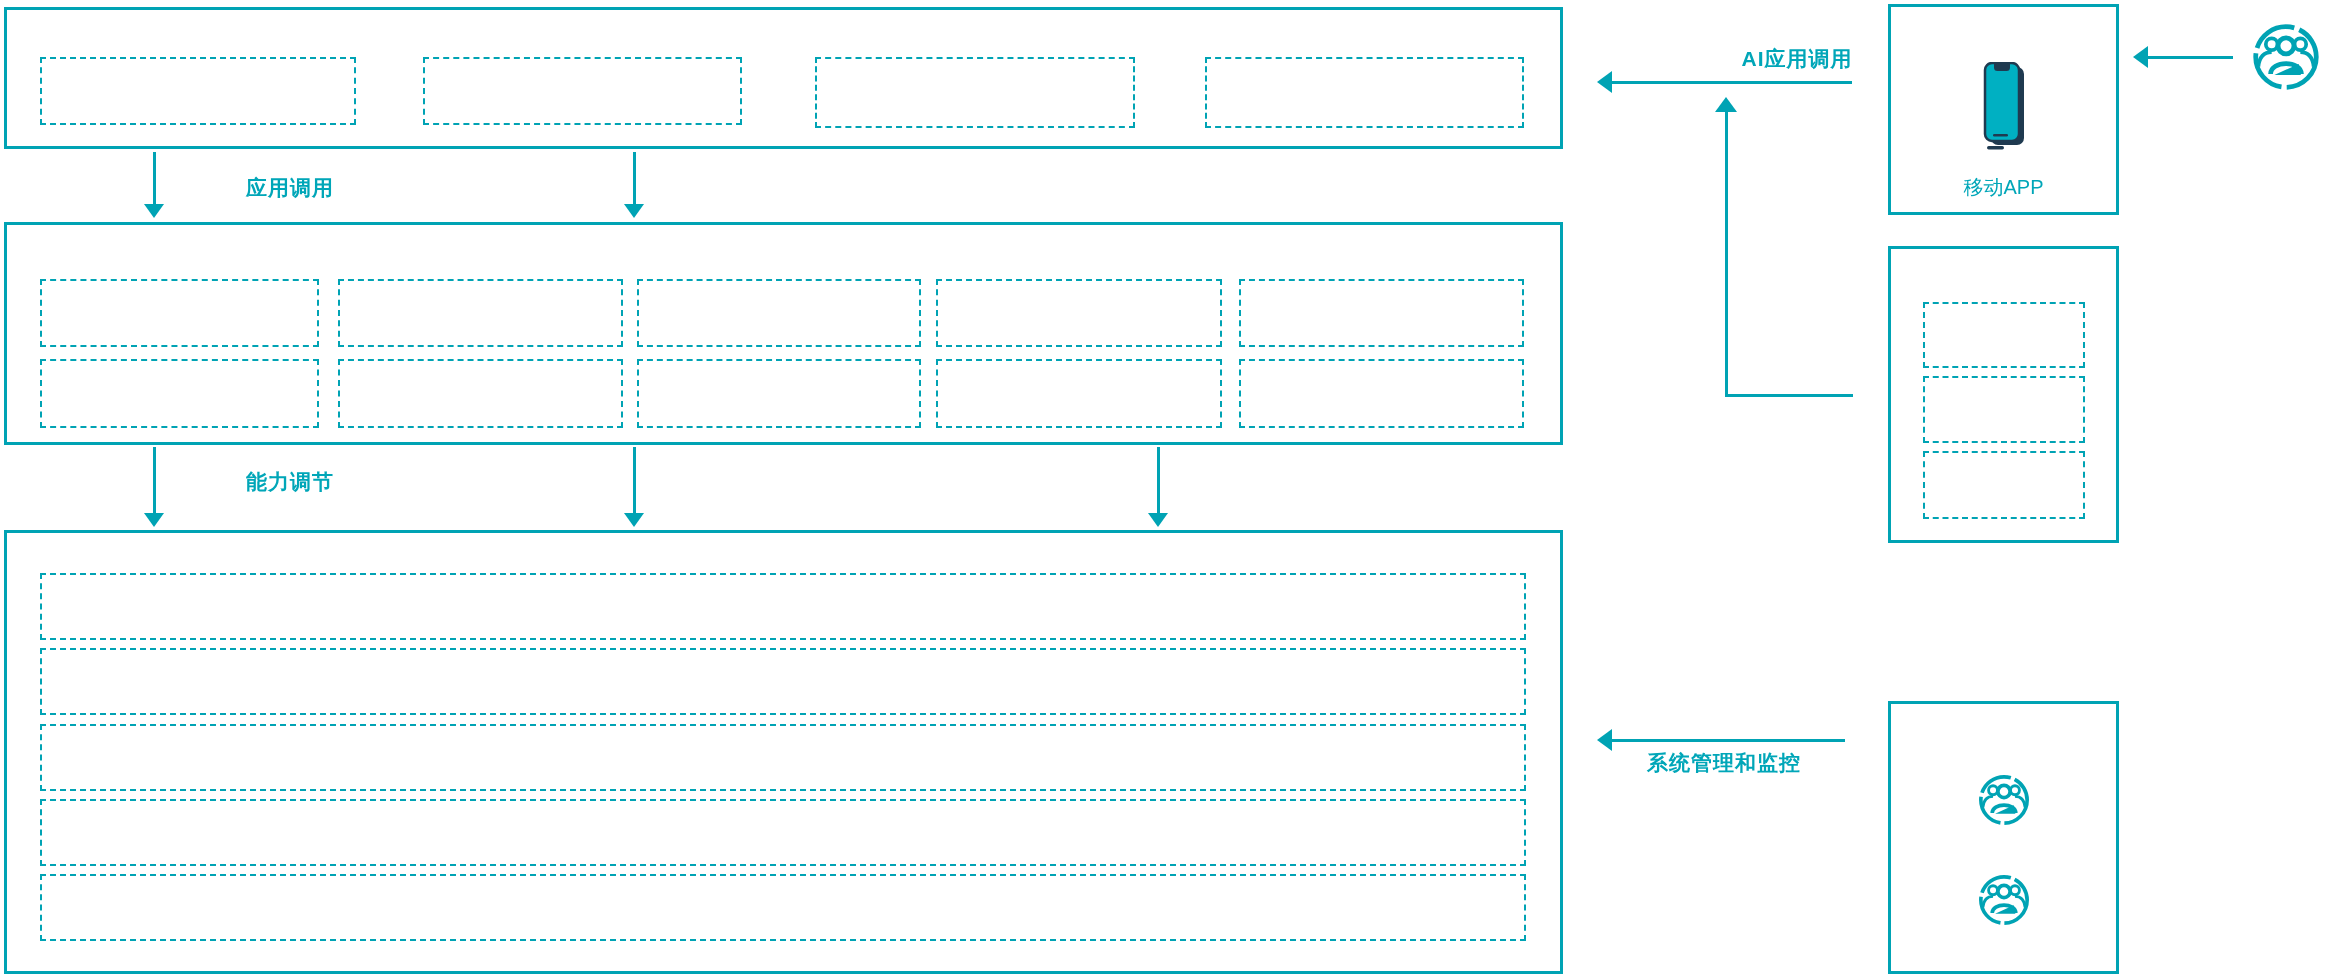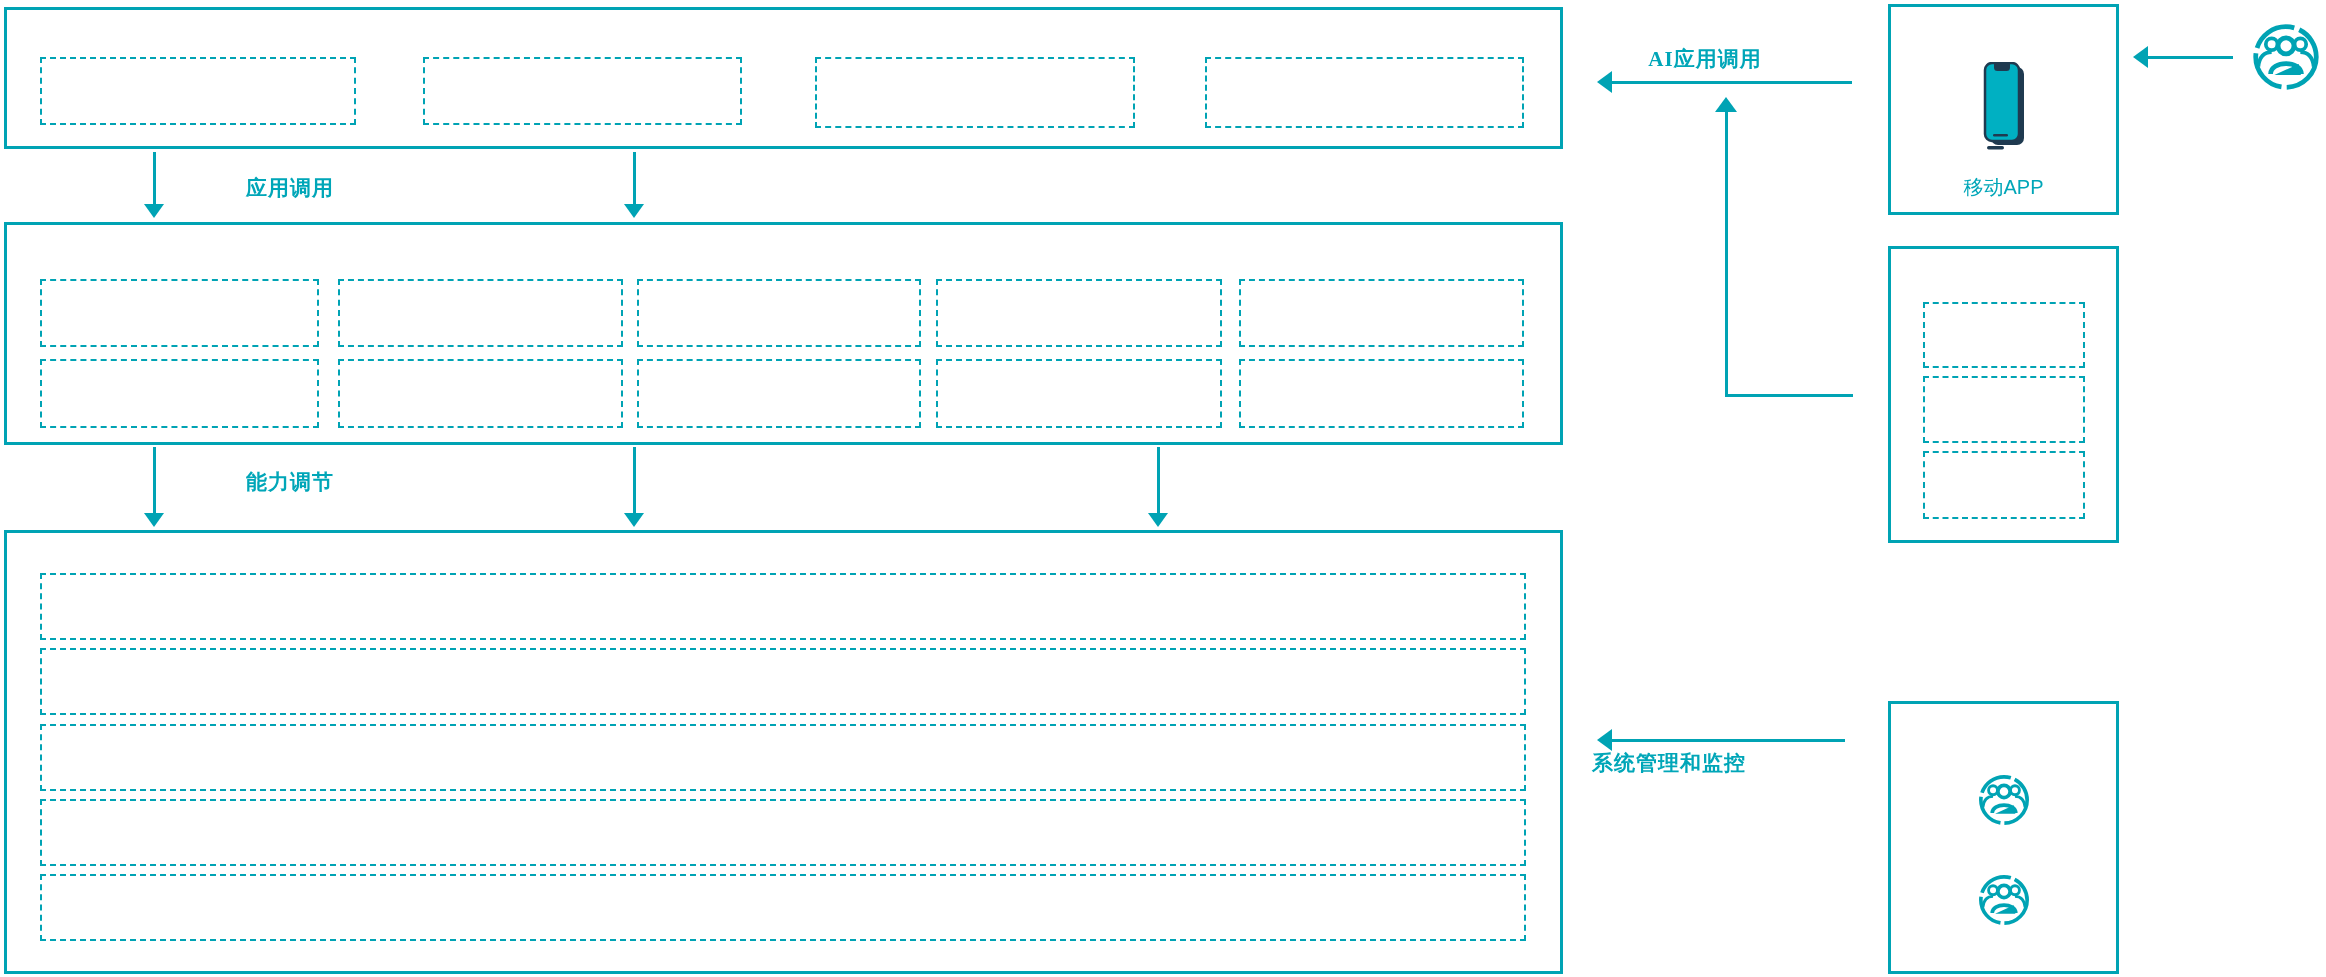--- a/index.html
+++ b/index.html
@@ -84,22 +84,22 @@
   <div class="ph" style="left:1239px;top:359px;width:285px;height:69px;"></div>
 
   <div class="ph" style="left:40px;top:573px;width:1486px;height:67px;"></div>
   <div class="ph" style="left:40px;top:648px;width:1486px;height:67px;"></div>
   <div class="ph" style="left:40px;top:724px;width:1486px;height:67px;"></div>
   <div class="ph" style="left:40px;top:799px;width:1486px;height:67px;"></div>
   <div class="ph" style="left:40px;top:874px;width:1486px;height:67px;"></div>
 
   <div class="flow-label" style="left:246px;top:174px;">应用调用</div>
   <div class="flow-label" style="left:246px;top:468px;">能力调节</div>
-  <div class="flow-label centered" style="left:1705px;top:45px;font-family:Liberation Serif, serif;">AI应用调用</div>
-  <div class="flow-label centered" style="left:1669px;top:749px;font-family:Liberation Mono, monospace;">系统管理和监控</div>
+  <div class="flow-label centered" style="left:1797px;top:45px;">AI应用调用</div>
+  <div class="flow-label centered" style="left:1724px;top:749px;font-family:Liberation Mono, monospace;">系统管理和监控</div>
 
   <div>
     <div class="shaft" style="left:152.5px;top:152px;width:3px;height:53px;"></div>
     <div class="head head-down" style="left:144px;top:204px;"></div>
   </div>
   <div>
     <div class="shaft" style="left:632.5px;top:152px;width:3px;height:53px;"></div>
     <div class="head head-down" style="left:624px;top:204px;"></div>
   </div>
 

